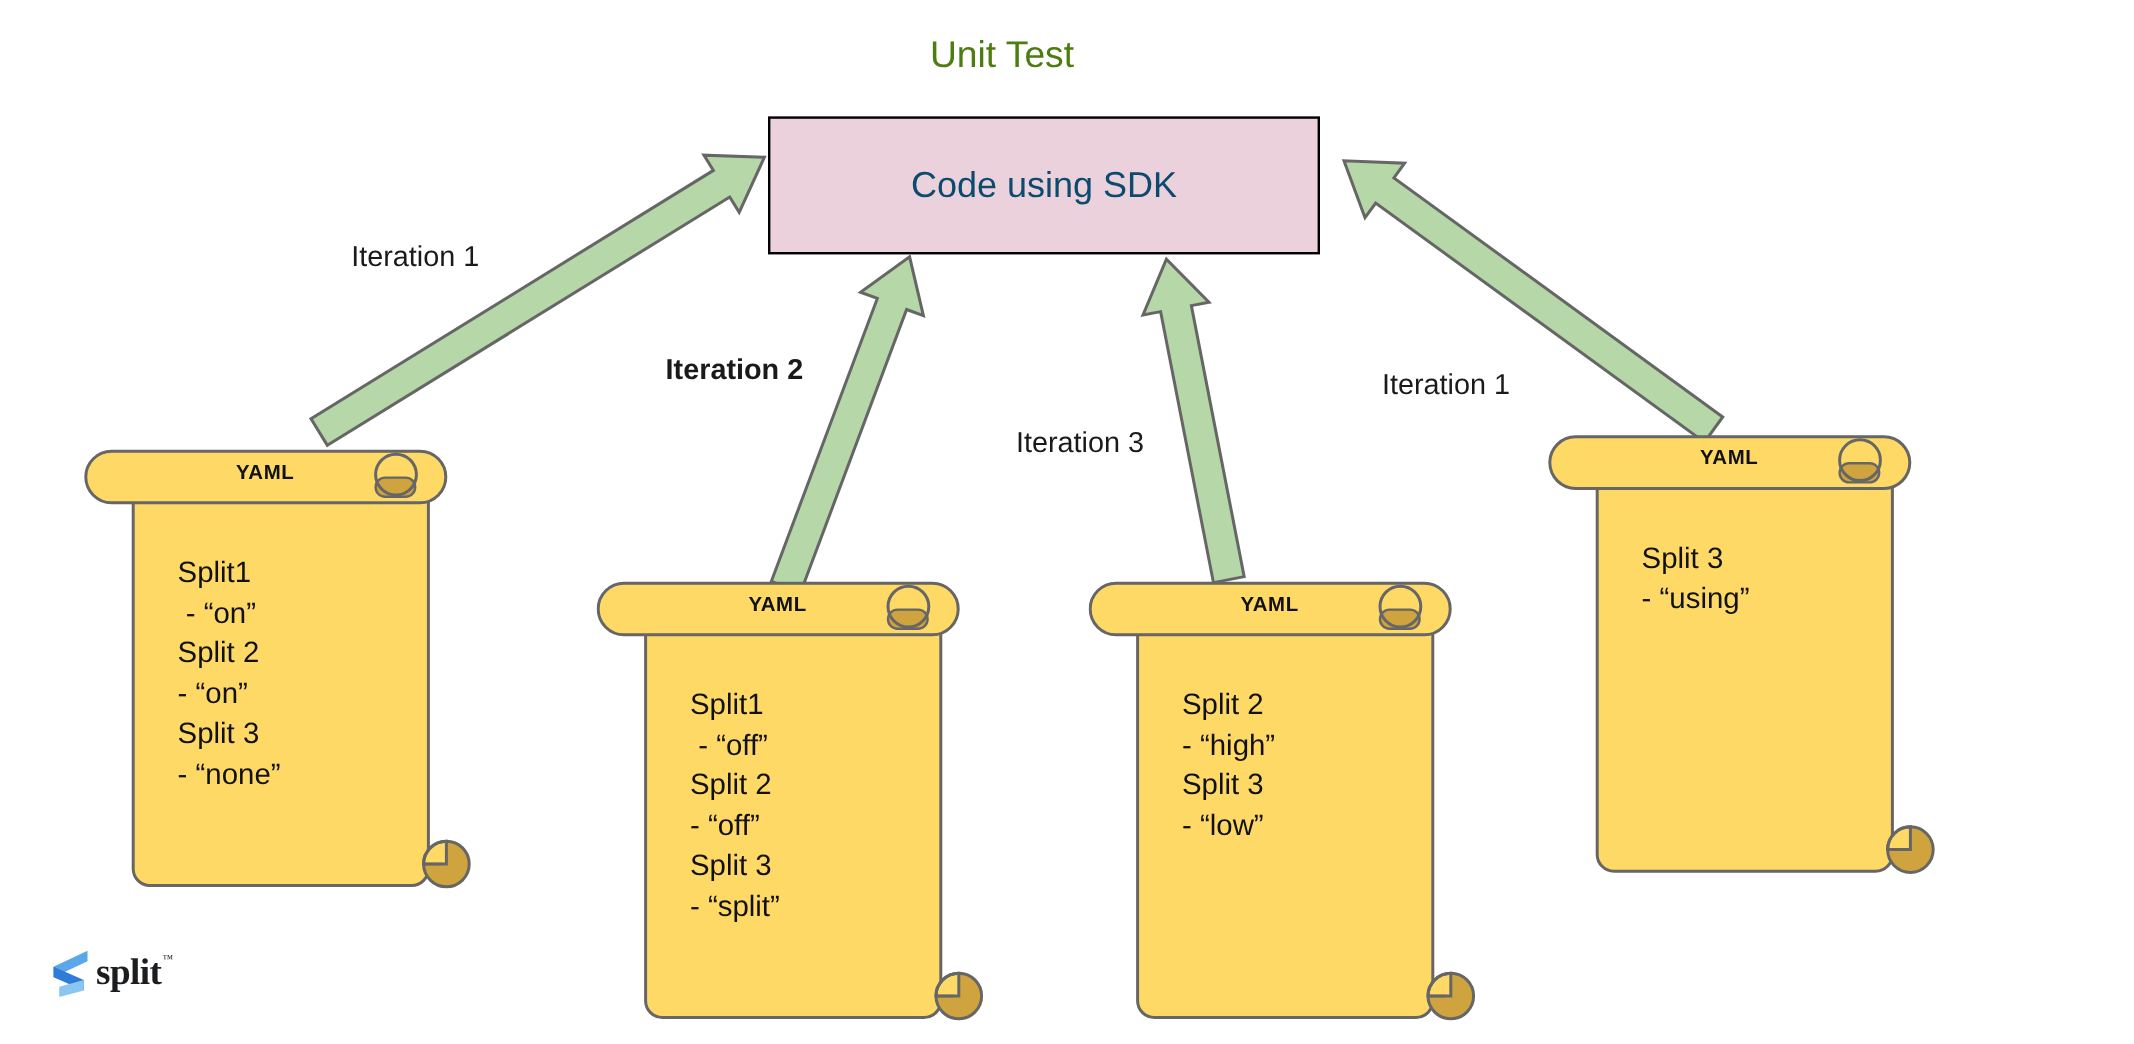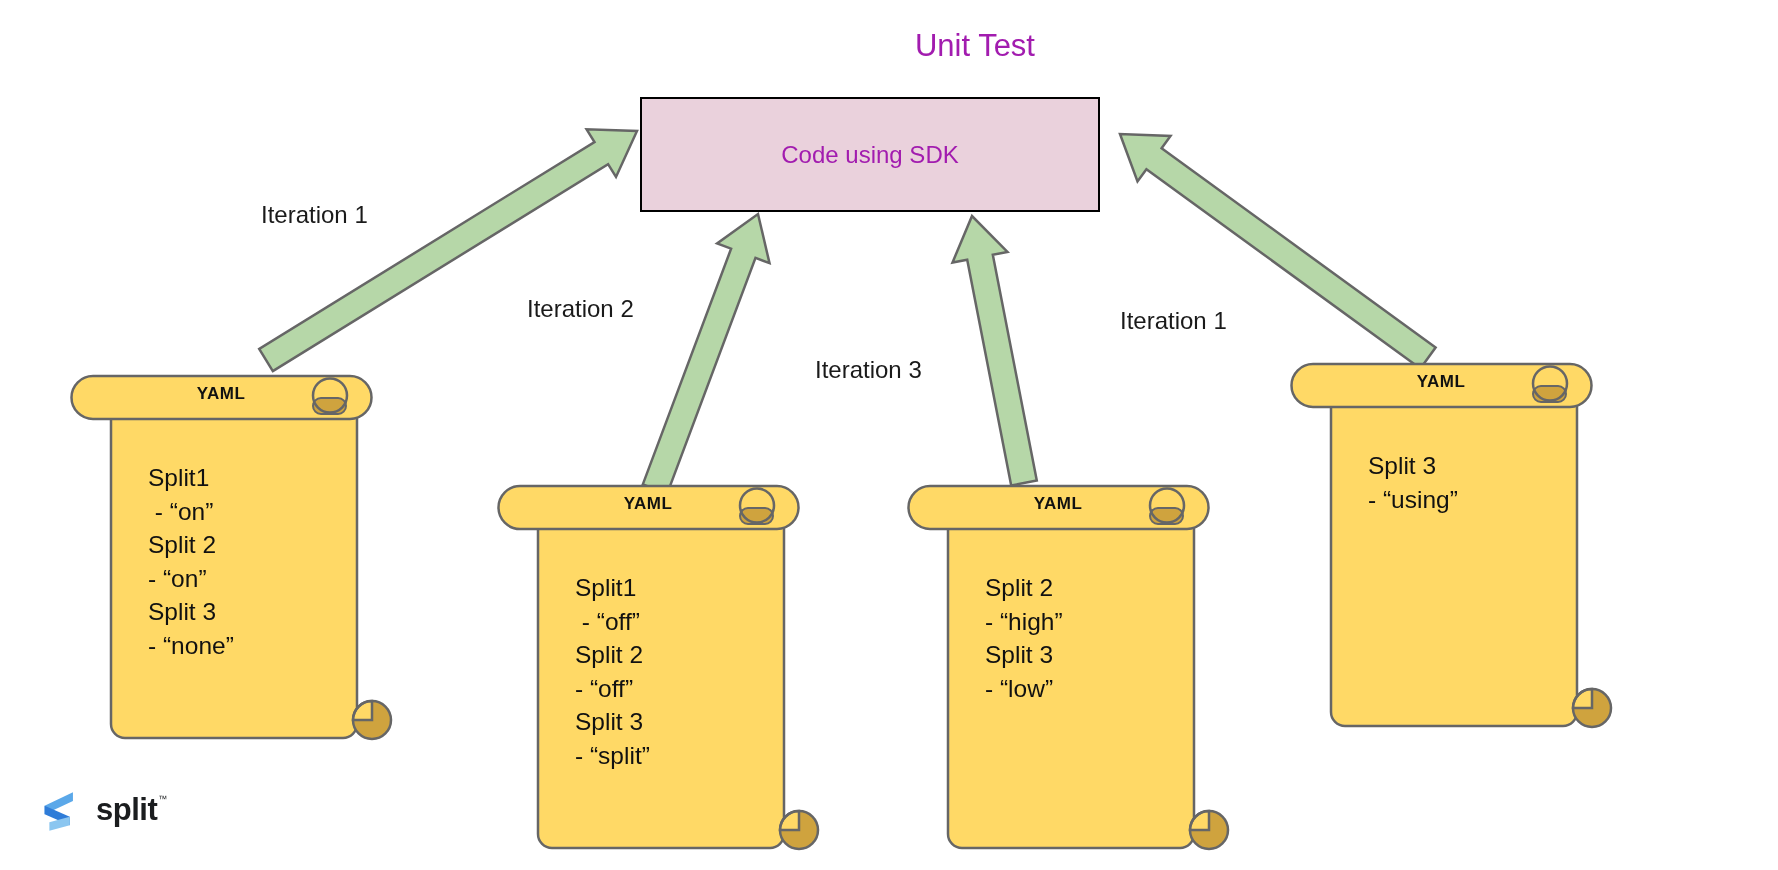--- a/index.html
+++ b/index.html
@@ -2,32 +2,32 @@
 <html><head>
 <meta charset="utf-8">
 <style>
   html,body{margin:0;padding:0;background:#ffffff;}
   .stage{
     position:relative;width:1778px;height:870px;background:#ffffff;overflow:hidden;
     font-family:"Liberation Sans", sans-serif;color:#111111;
   }
   .abs{position:absolute;}
   
-  .title{left:635px;top:28px;width:400px;text-align:right;font-size:31px;color:#a21caf;}
+  .title{left:635px;top:28px;width:400px;text-align:center;font-size:31px;color:#4d7c0f;}
   
   .sdk-box{
     left:640px;top:97px;width:460px;height:115px;box-sizing:border-box;
     background:#ead1dc;border:2px solid #000000;
     display:flex;align-items:center;justify-content:center;
-    font-size:24px;color:#a21caf;
+    font-size:30px;color:#0c4a6e;
   }
   
-  .iter{width:170px;text-align:left;font-size:24px;color:#1a1a1a;}
+  .iter{width:170px;text-align:center;font-size:24px;color:#1a1a1a;}
   .iter1{left:261px;top:201px;}
-  .iter2{left:527px;top:295px;}
+  .iter2{left:527px;top:295px;font-weight:bold;}
   .iter3{left:815px;top:356px;}
   .iter4{left:1120px;top:307px;}
   
   .arrow-layer{left:0;top:0;width:1778px;height:870px;}
   .arrow{fill:#b6d7a8;stroke:#666666;stroke-width:2.5;}
   
   .scroll{width:332px;height:372px;}
   .scroll svg{position:absolute;left:0;top:0;}
   .sc-fill{fill:#ffd966;stroke:#666666;stroke-width:2.5;}
   .sc-dark{fill:#cfa33e;}
@@ -40,21 +40,21 @@
   }
   .scroll-content{position:absolute;left:78px;top:88px;}
   .scroll-line{font-size:24.5px;line-height:33.5px;color:#111111;white-space:pre;}
   .scroll1{left:70px;top:373px;}
   .scroll2{left:497px;top:483px;}
   .scroll3{left:907px;top:483px;}
   .scroll4{left:1290px;top:361px;}
   
   .logo{left:36px;top:780px;width:220px;height:60px;display:flex;align-items:center;}
   .logo-icon{width:44px;height:44px;margin-top:4px;}
-  .logo-word{font-size:31px;font-weight:600;color:#1b1d1f;letter-spacing:-0.5px;margin-left:16px;}
+  .logo-word{font-size:31px;font-weight:600;color:#1b1d1f;letter-spacing:-0.5px;font-family:Liberation Serif, serif;}
   .logo-tm{font-size:9px;font-weight:400;vertical-align:top;position:relative;top:2px;left:1px;}
 </style>
 </head>
 <body>
 
 <div class="stage">
 
   <div class="abs title">Unit Test</div>
 
   <svg class="abs arrow-layer" width="1778" height="870" viewBox="0 0 1778 870" aria-hidden="true">

